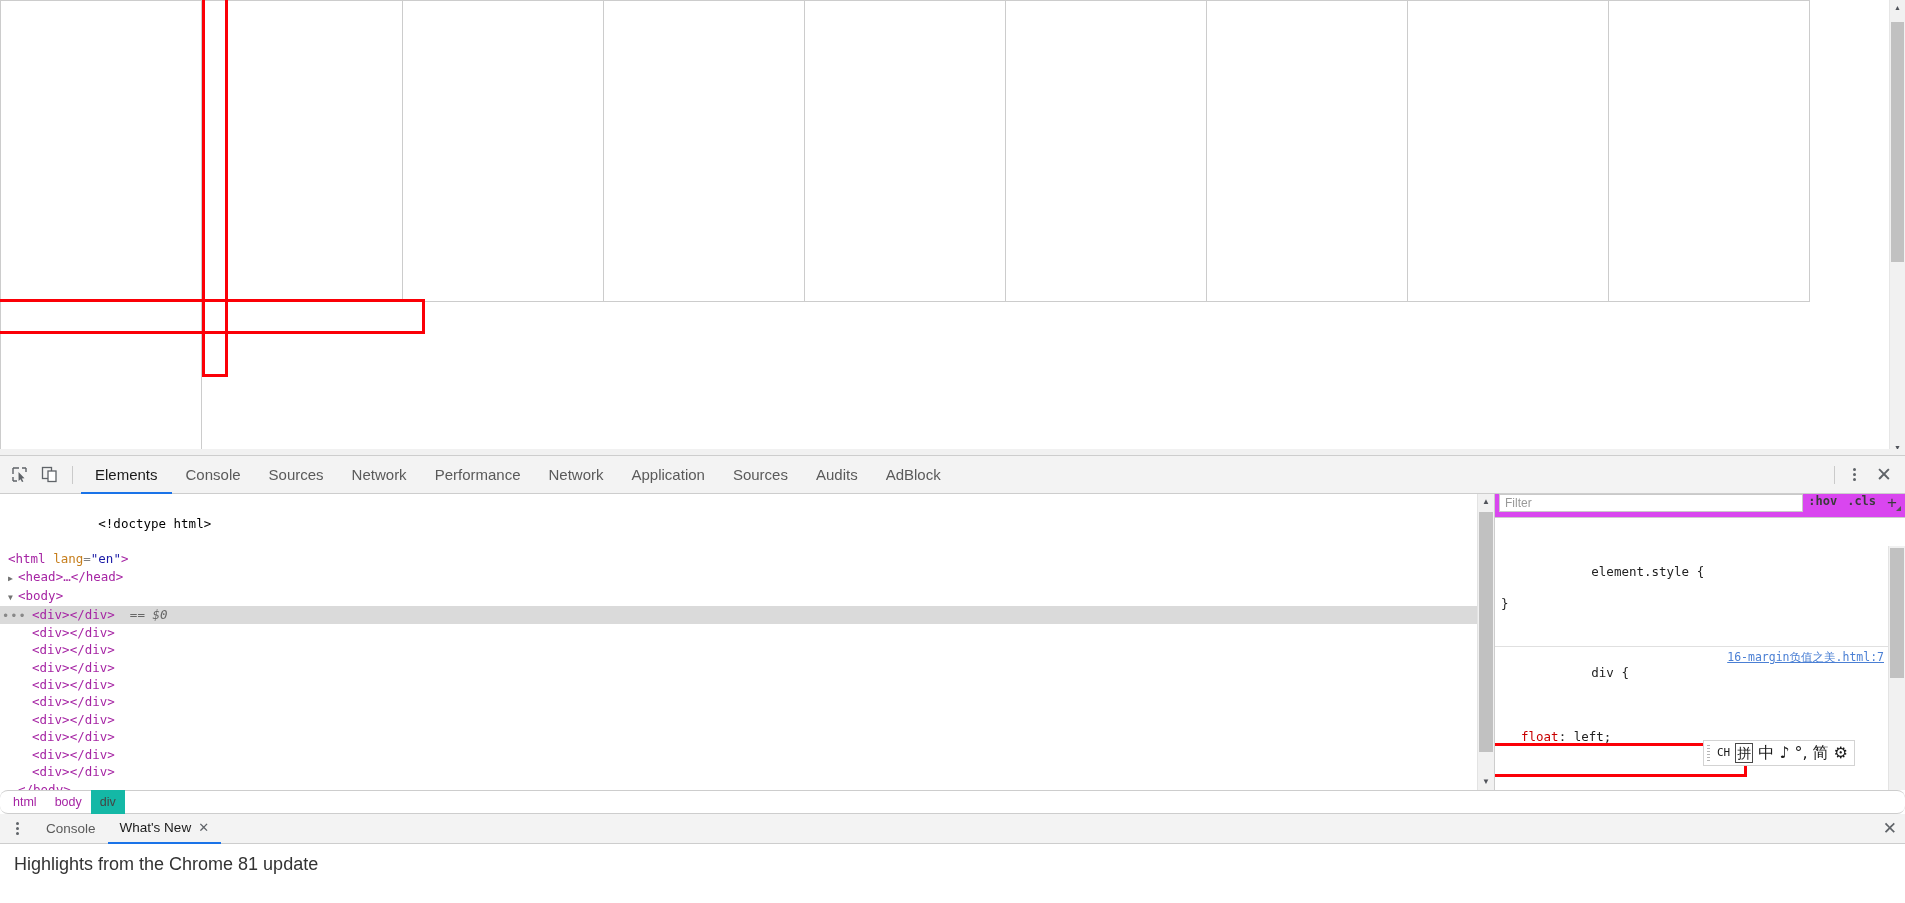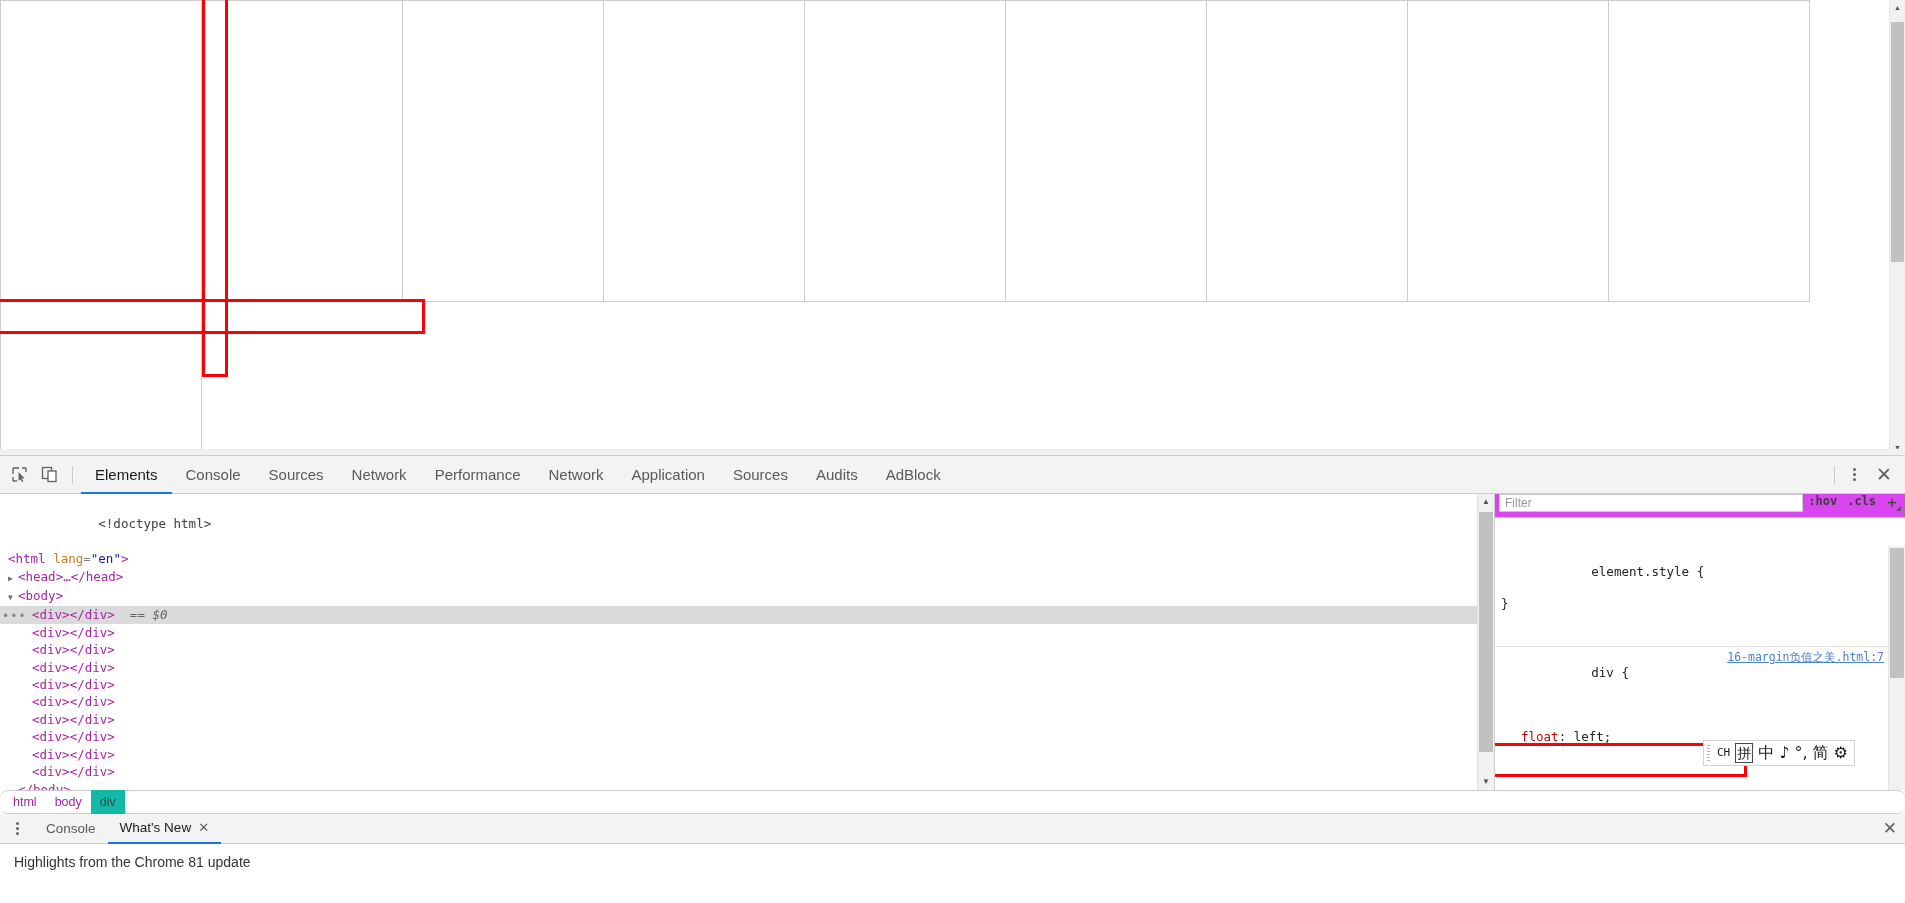--- a/index.html
+++ b/index.html
@@ -233,21 +233,21 @@
   }
   .dom-line {
     position: relative;
     white-space: pre;
     padding-left: 8px;
     cursor: default;
   }
   .dom-line.selected {
     background: #dadada;
   }
-  .tok-gray { color: #404040; }
+  .tok-gray { color: #000000; }
   .tok-tag { color: #a625a4; }
   .tok-attr { color: #c67e1c; }
   .tok-val { color: #1a1aa6; }
   .tok-eq { color: #808080; }
   .dom-dollar { color: #666; font-style: italic; }
   .twisty {
     display: inline-block;
     width: 10px;
     color: #727272;
     font-size: 8px;
@@ -523,21 +523,21 @@
   }
   #drawer-close {
     margin-left: auto;
     margin-right: 8px;
     font-size: 17px;
     color: #5f6368;
     cursor: pointer;
   }
   #drawer-content {
     padding: 10px 14px;
-    font-size: 14px;
+    font-size: 18px;
     color: #333;
   }
 
   
   #ime-bar {
     position: absolute;
     left: 1703px;
     top: 740px;
     height: 26px;
     display: flex;

